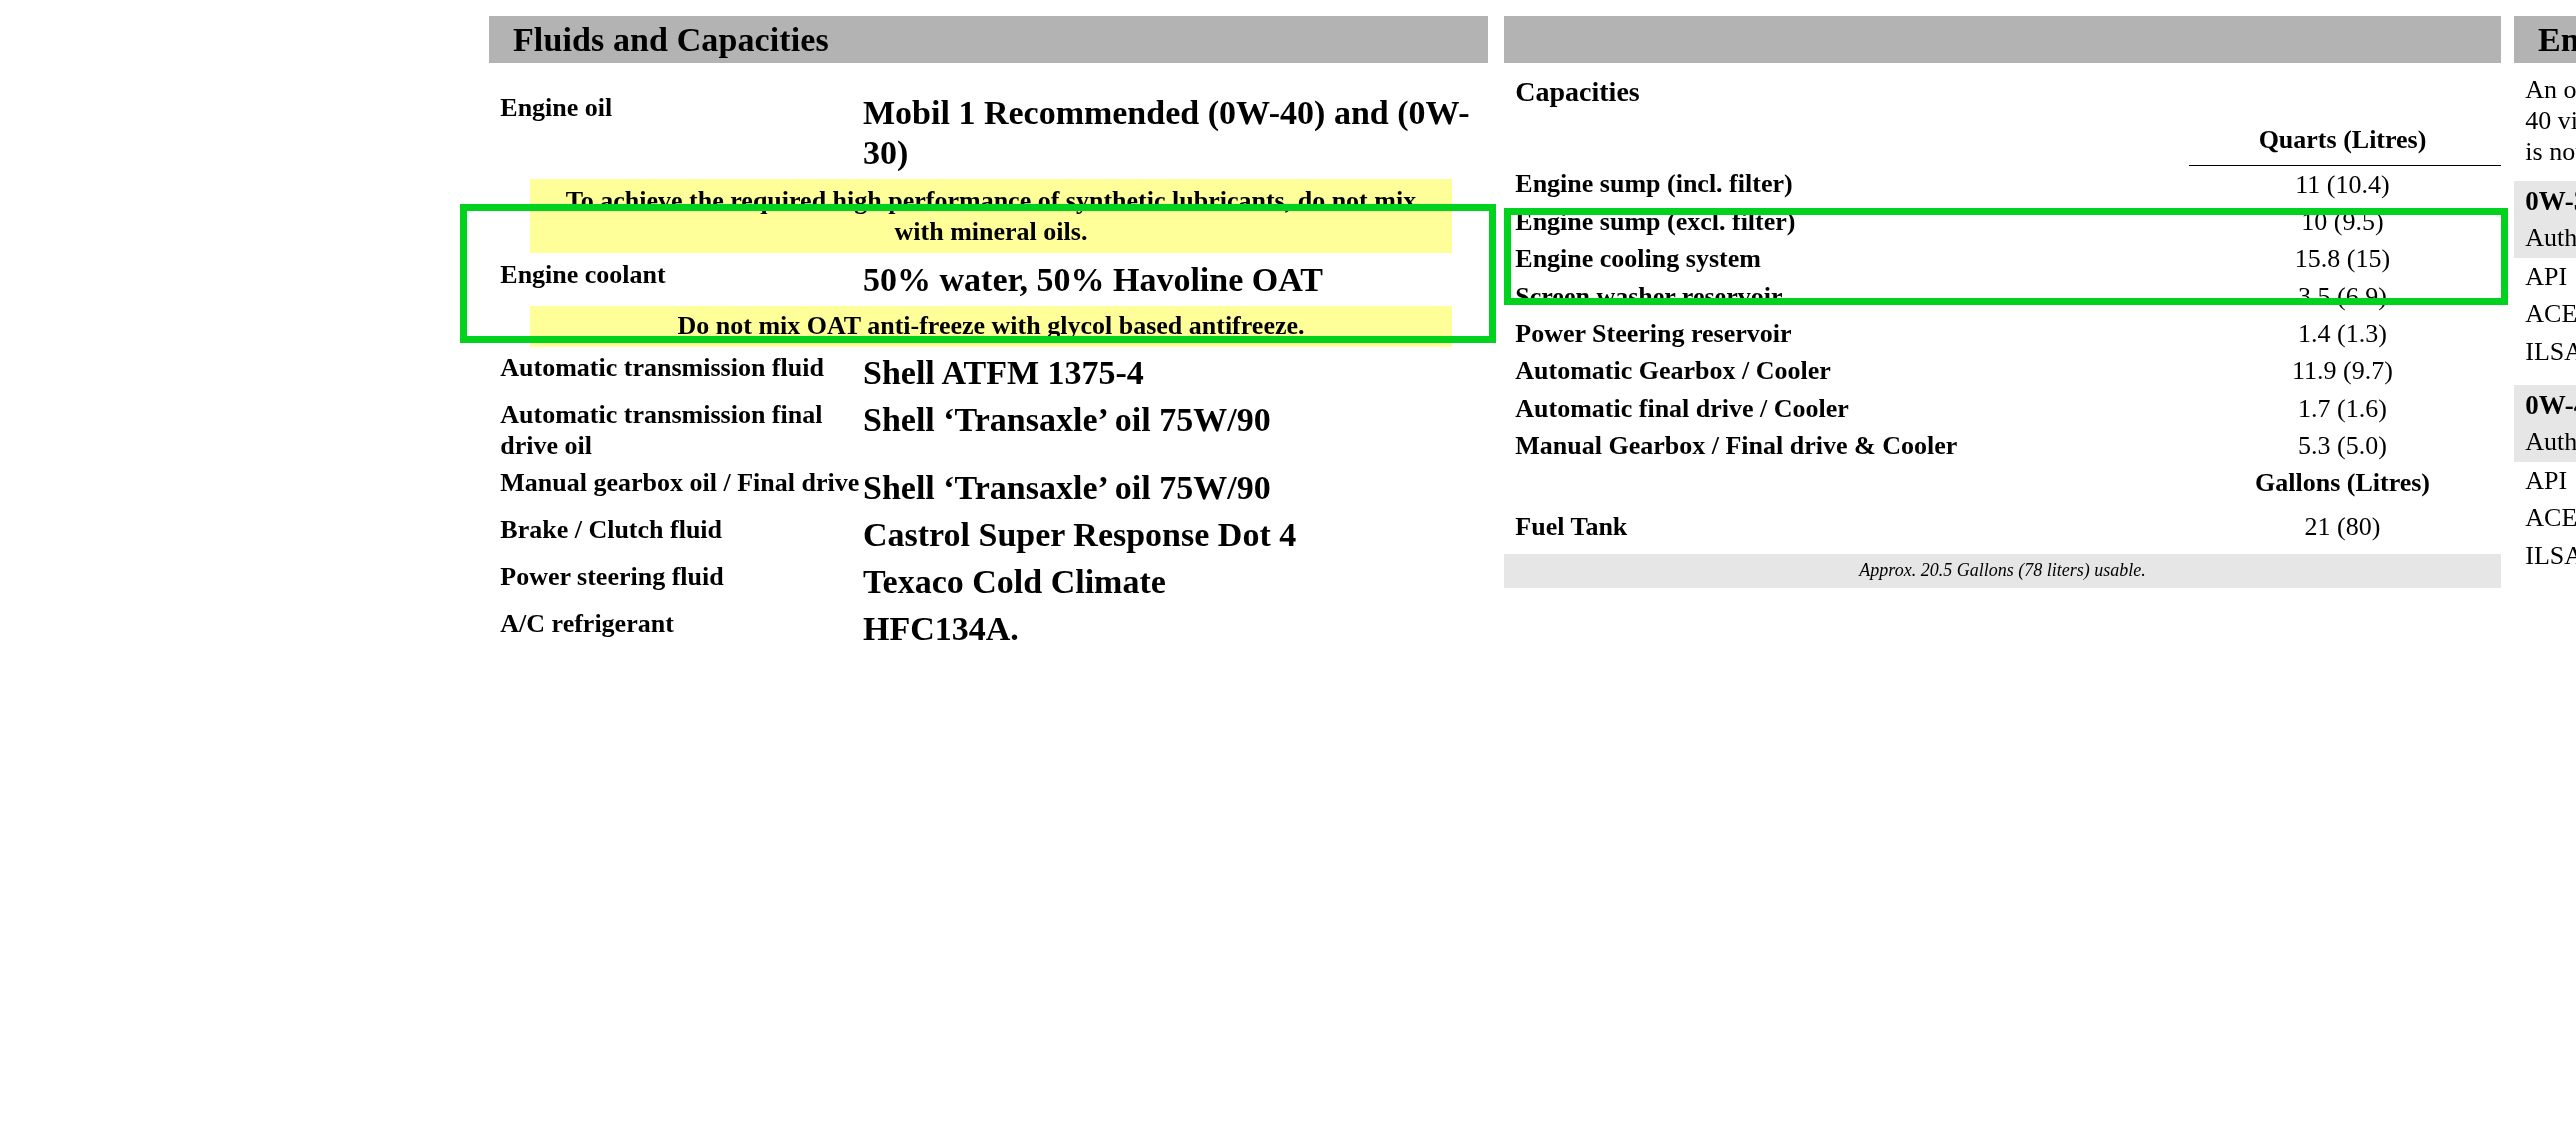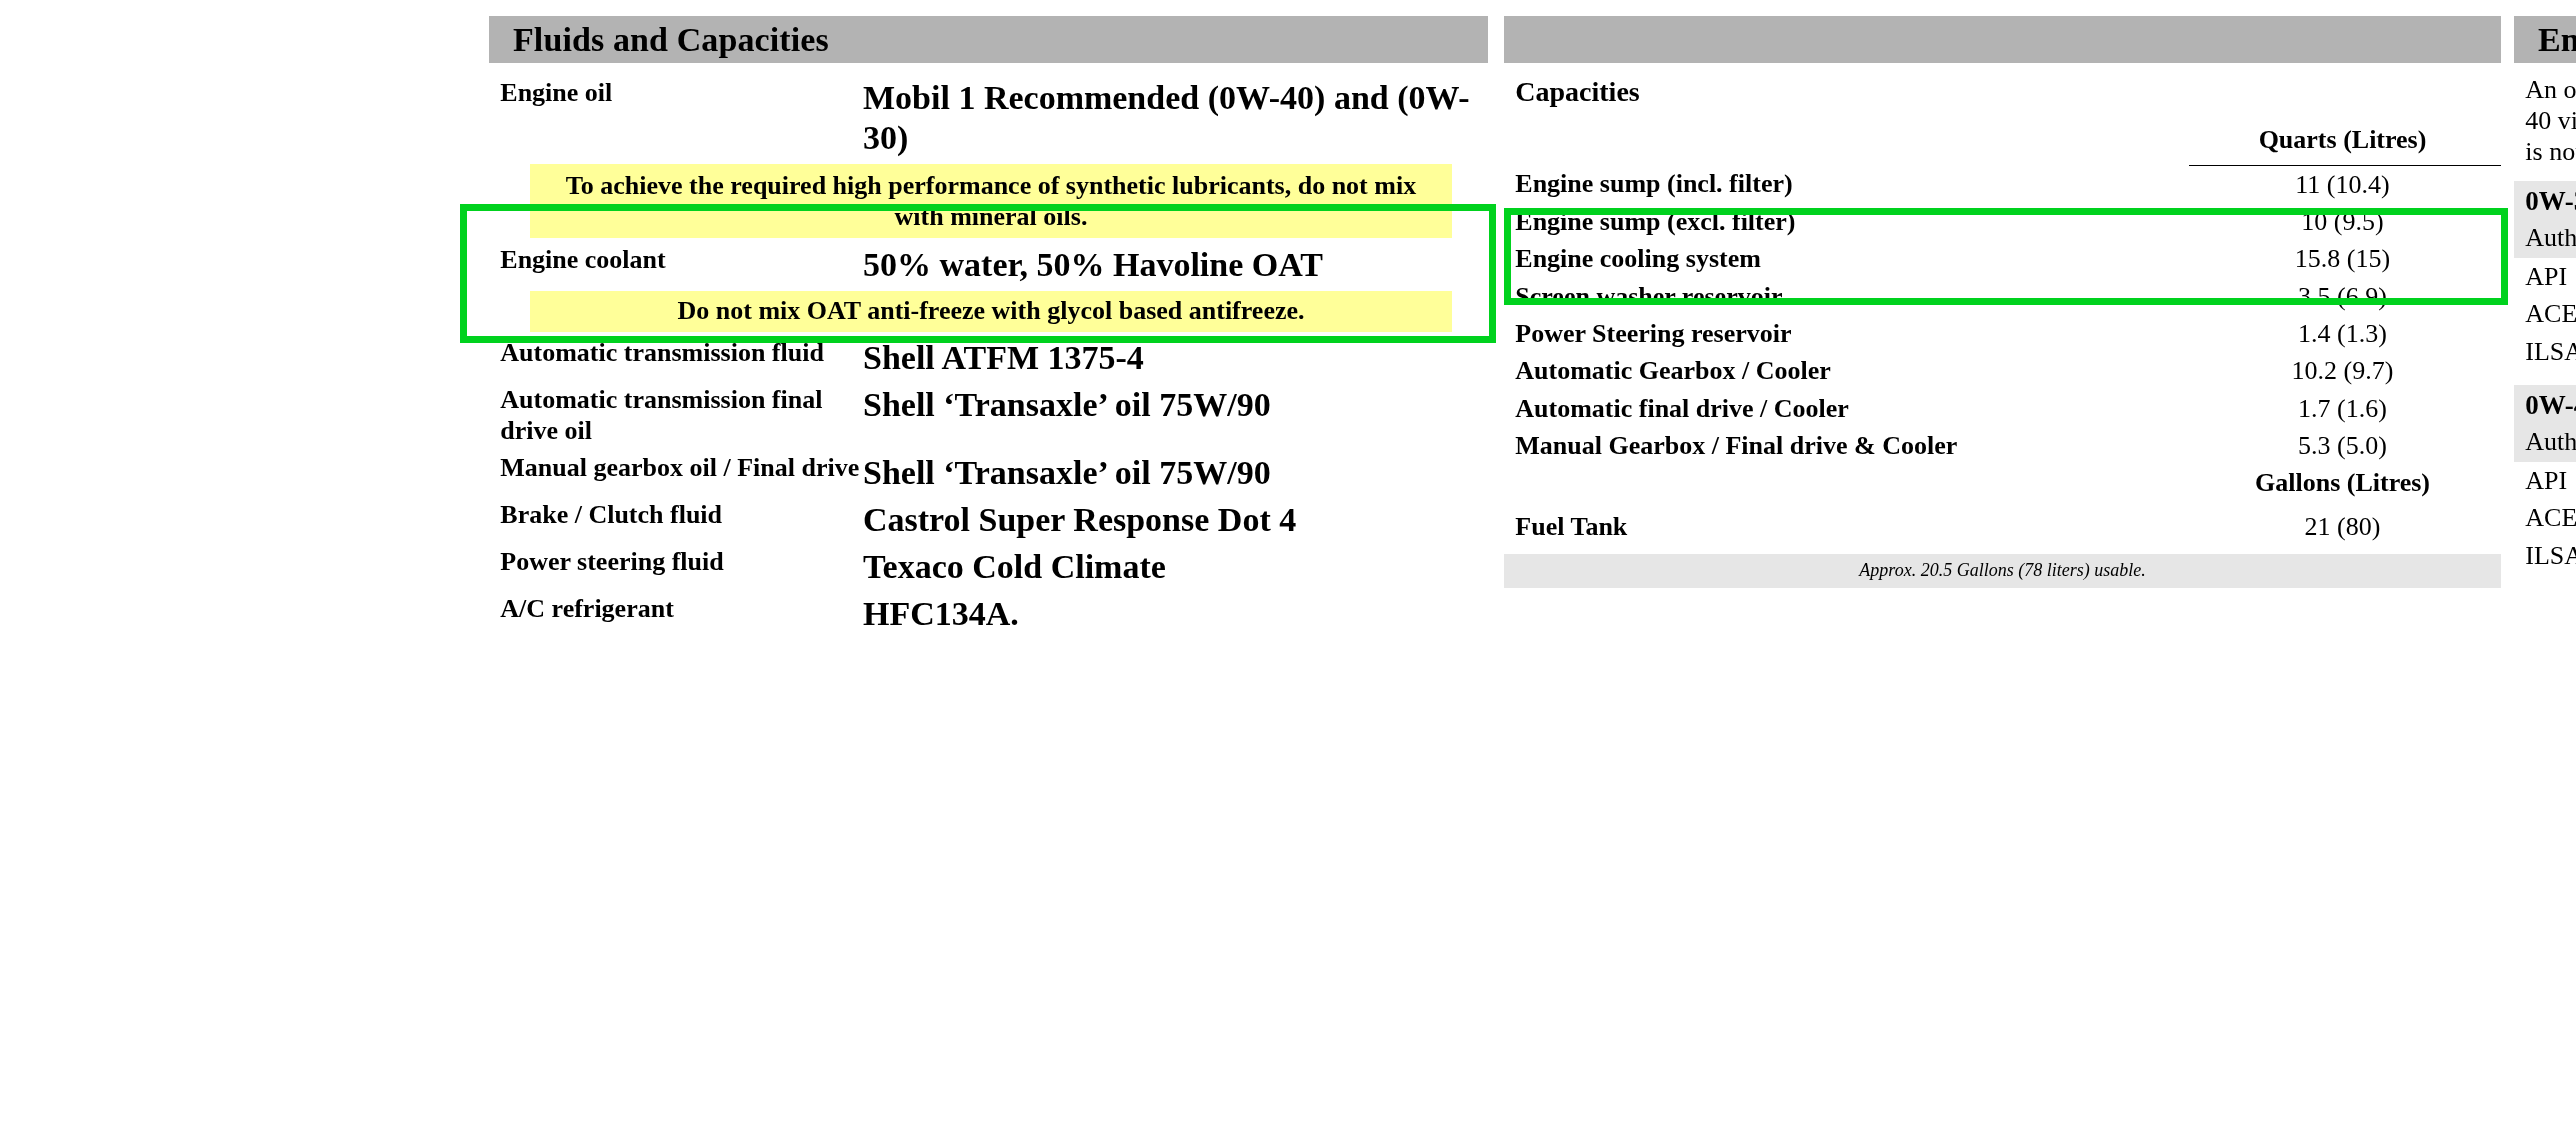--- a/index.html
+++ b/index.html
@@ -40,21 +40,21 @@
     font-weight: bold;
     font-size: 34px;
     padding-left: 24px;
     box-sizing: border-box;
     letter-spacing: 0.1px;
   }
 
   
   .fluids {
     position: relative;
-    margin-top: 12px;
+    margin-top: 27px;
   }
   .frow {
     display: flex;
     align-items: flex-start;
     padding: 0;
   }
   .fname {
     width: 374px;
     flex: 0 0 374px;
     font-weight: bold;
@@ -265,21 +265,21 @@
       <tr>
         <td class="label">Screen washer reservoir</td>
         <td class="value">3.5 (6.9)</td>
       </tr>
       <tr>
         <td class="label">Power Steering reservoir</td>
         <td class="value">1.4 (1.3)</td>
       </tr>
       <tr>
         <td class="label">Automatic Gearbox / Cooler</td>
-        <td class="value">10.2 (9.7)</td>
+        <td class="value">11.9 (9.7)</td>
       </tr>
       <tr>
         <td class="label">Automatic final drive / Cooler</td>
         <td class="value">1.7 (1.6)</td>
       </tr>
       <tr>
         <td class="label">Manual Gearbox / Final drive &amp; Cooler</td>
         <td class="value">5.3 (5.0)</td>
       </tr>
       <tr class="unit-head">

